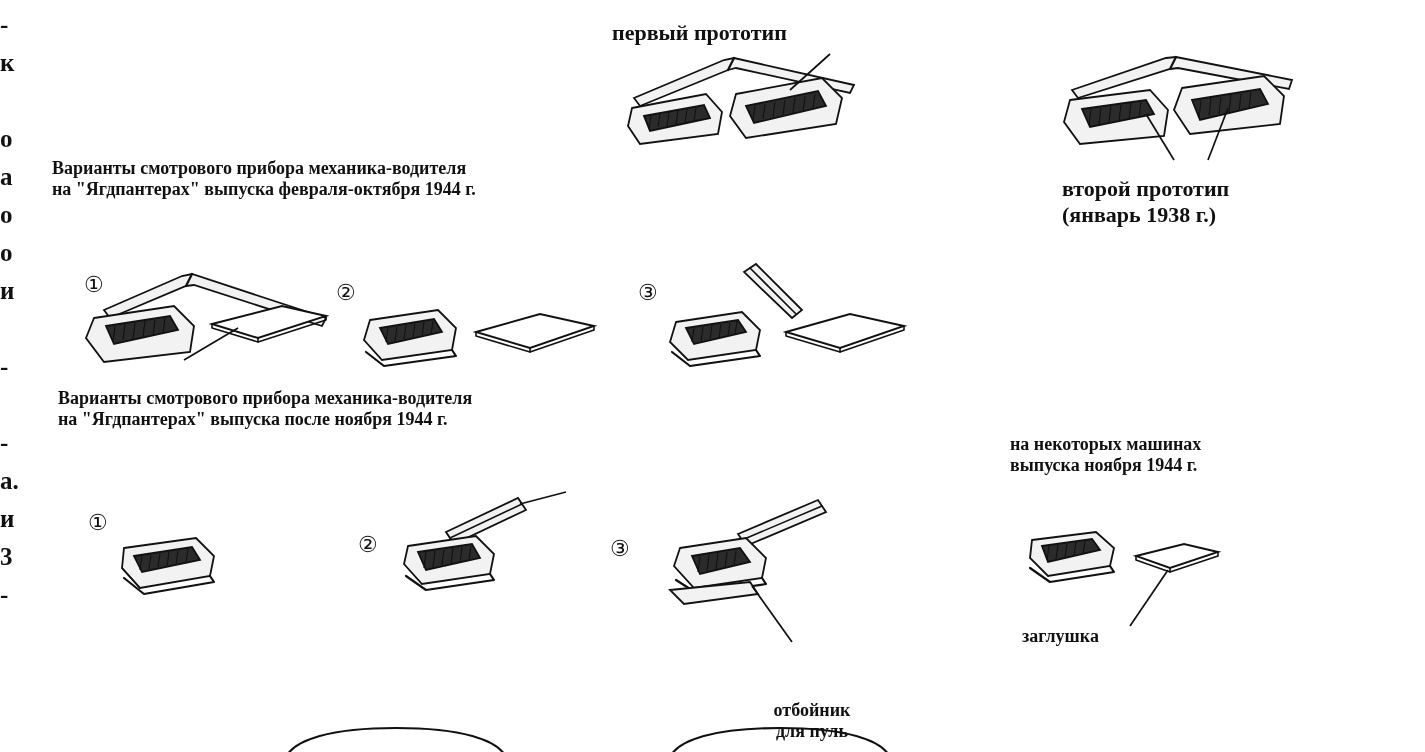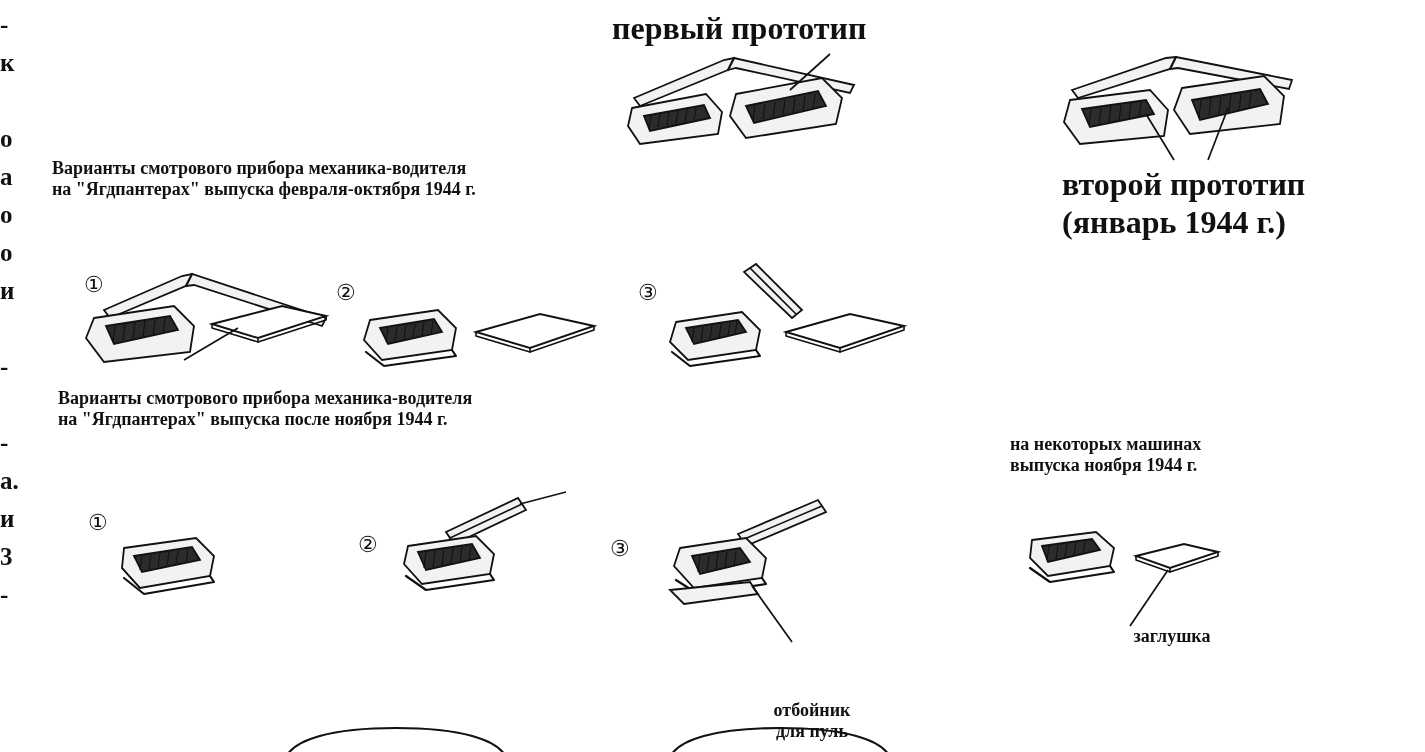--- a/index.html
+++ b/index.html
@@ -20,21 +20,21 @@
     background: #ffffff;
   }
   .abs { position: absolute; }
   .cap {
     font-family: "Liberation Serif", "DejaVu Serif", serif;
     font-weight: bold;
     color: #111;
     line-height: 1.18;
     white-space: pre-line;
   }
-  .cap-lg { font-size: 32px; }
+  .cap-lg { font-size: 22px; margin-top: 10px; }
   .cap-md { font-size: 18px; }
   .edge-col {
     font-family: "Liberation Serif", "DejaVu Serif", serif;
     font-size: 25px;
     font-weight: bold;
     line-height: 1.52;
     color: #111;
     text-align: left;
     white-space: pre-line;
   }
@@ -136,21 +136,21 @@
           <path d="M183 42 L181 59"></path>
           <path d="M193 40 L191 57"></path>
       </g>
 
       <path class="leader" d="M88 62 L116 108"></path>
       <path class="leader" d="M170 56 L150 108"></path>
     </svg>
   </div>
 
   <div class="abs cap cap-lg" style="left:1062px; top:166px; width:330px; text-align:left;">второй прототип
-(январь 1944 г.)</div>
+(январь 1938 г.)</div>
 
   <div class="abs cap cap-md" style="left:52px; top:158px; width:900px;">Варианты смотрового прибора механика-водителя
 на "Ягдпантерах" выпуска февраля-октября 1944 г.</div>
 
   <div class="abs numlabel" style="left:84px; top:274px;">①</div>
   <div class="abs numlabel" style="left:336px; top:282px;">②</div>
   <div class="abs numlabel" style="left:638px; top:282px;">③</div>
 
   <div class="abs" style="left:78px; top:262px;">
     <svg width="270" height="110" viewBox="0 0 270 110">
@@ -301,21 +301,21 @@
       </g>
       <path class="ink" d="M12 50 L32 64 L96 54 L92 48"></path>
 
       <path class="ink-fill-white" d="M118 38 L166 26 L200 34 L152 50 Z"></path>
       <path class="ink-thin" d="M152 50 L152 54 L200 38 L200 34"></path>
       <path class="ink-thin" d="M118 38 L118 42 L152 54"></path>
       <path class="leader" d="M150 52 L112 108"></path>
     </svg>
   </div>
 
-  <div class="abs cap cap-md" style="left:1022px; top:626px; width:300px; text-align:center;">заглушка</div>
+  <div class="abs cap cap-md" style="left:1022px; top:626px; width:300px; text-align:left;">заглушка</div>
 
   <div class="abs" style="left:276px; top:726px;">
     <svg width="700" height="40" viewBox="0 0 700 40">
       <path class="ink" d="M8 36 C14 12, 60 2, 120 2 C180 2, 226 12, 232 36"></path>
       <path class="ink" d="M392 36 C398 12, 444 2, 504 2 C564 2, 610 12, 616 36"></path>
     </svg>
   </div>
 
 </div>
 

